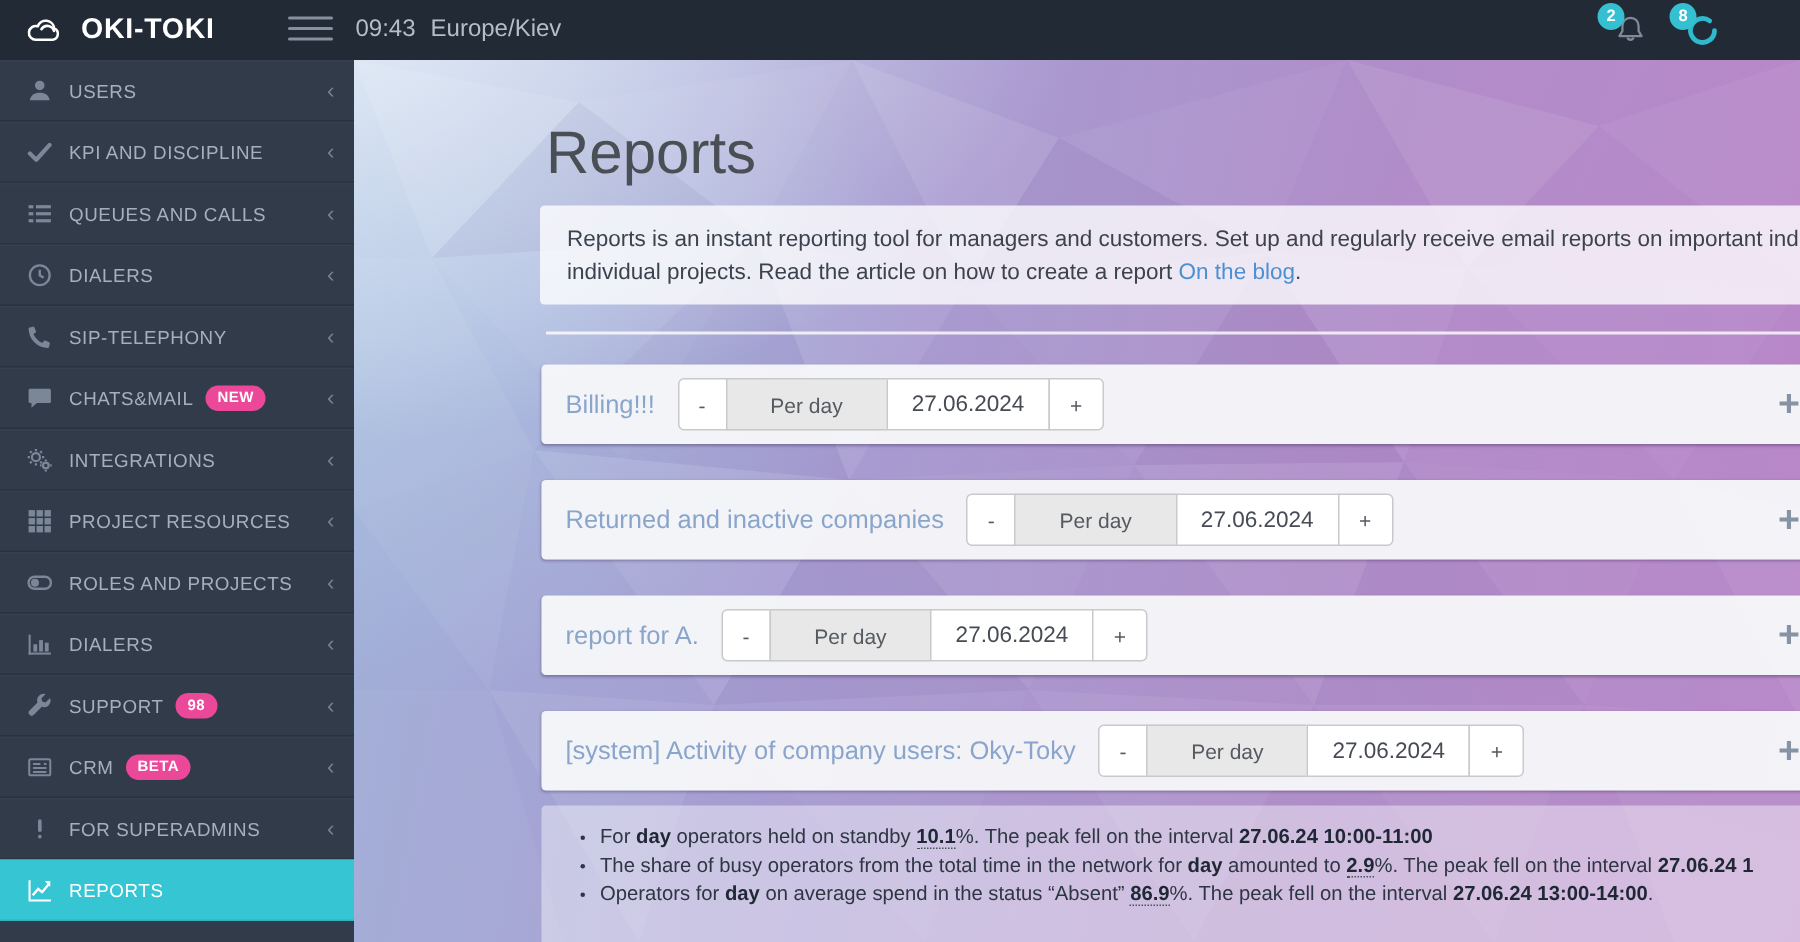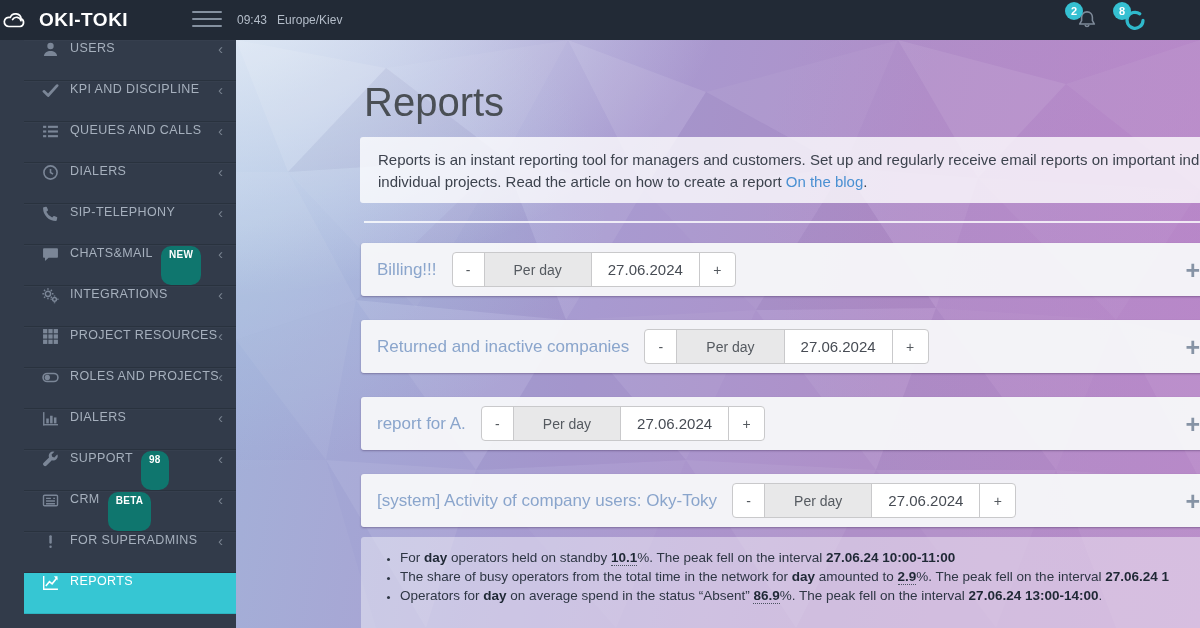--- a/index.html
+++ b/index.html
@@ -1,41 +1,41 @@
 <!DOCTYPE html>
 <html><head>
 <meta charset="utf-8">
 <style>
   * { box-sizing: border-box; }
   html,body { margin:0; padding:0; width:1200px; height:628px; overflow:hidden;
     font-family:"Liberation Sans", sans-serif; background:#323b4a; }
 
   
   .topbar { position:absolute; left:0; top:0; width:1200px; height:40px; background:#222a36; z-index:40; }
-  .brand { position:absolute; left:1px; top:0; height:40px; display:flex; align-items:center; gap:8px; }
+  .brand { position:absolute; left:16px; top:0; height:40px; display:flex; align-items:center; gap:8px; }
   .brand-text { color:#ffffff; font-weight:700; font-size:19px; letter-spacing:.5px; }
   .hamburger { position:absolute; left:192px; top:11px; width:30px; height:18px; background:none; border:none; cursor:pointer; padding:0; }
   .hamburger span { display:block; height:2px; background:#8division591a0; background:#8591a0; margin-bottom:5px; border-radius:1px; }
-  .clock { position:absolute; left:237px; top:0; height:40px; line-height:40px; color:#b4bdc9; font-size:12px; }
+  .clock { position:absolute; left:237px; top:0; height:40px; line-height:40px; color:#b4bdc9; font-size:16px; }
   .clock .tz { margin-left:10px; }
   .noti { position:absolute; top:5px; width:26px; height:30px; cursor:pointer; }
   .noti-bell { left:1074px; }
   .noti-sync { left:1122px; }
   .noti .badge { position:absolute; left:-9px; top:-3px; min-width:18px; height:18px; border-radius:9px;
     background:#35c0d2; color:#fff; font-size:11px; font-weight:700; text-align:center; line-height:18px; z-index:2; padding:0 3px; }
   .noti svg { position:absolute; left:2px; top:4px; }
 
   
   .sidebar { position:absolute; left:0; top:40px; width:236px; height:588px; background:#323b4a; z-index:20; }
-  .sb-item { height:41px; display:flex; padding:0 12px 0 18px; position:relative;
-    border-bottom:1px solid #29323e; border-top:1px solid rgba(255,255,255,.025); color:#a6b0bd; cursor:pointer;margin-left:24px; }
+  .sb-item { height:41px; display:flex; align-items:center; padding:0 12px 0 18px; position:relative;
+    border-bottom:1px solid #29323e; border-top:1px solid rgba(255,255,255,.025); color:#a6b0bd; cursor:pointer; }
   .sb-icon { width:17px; height:17px; flex:0 0 17px; margin-right:11px; color:#7b8697; display:inline-flex; }
   .sb-icon svg { width:17px; height:17px; }
   .sb-label { font-size:12.5px; letter-spacing:.4px; white-space:nowrap; }
-  .sb-badge { margin-left:8px; background:#0f766e; color:#fff; font-size:10px; font-weight:700;
+  .sb-badge { margin-left:8px; background:#ec4899; color:#fff; font-size:10px; font-weight:700;
     padding:3px 8px; border-radius:10px; letter-spacing:.3px; }
   .sb-badge:empty { display:none; }
   .sb-chevron { position:absolute; right:13px; color:#78828f; font-size:15px; line-height:1; }
   .sb-item.active { background:#36c6d3; border-top-color:#36c6d3; border-bottom-color:#2db4c1; color:#ffffff; }
   .sb-item.active .sb-icon { color:#ffffff; }
 
   
   .main { position:absolute; left:236px; top:40px; width:964px; height:588px; overflow:hidden;
     background:
       radial-gradient(1000px 600px at -6% -12%, rgba(240,247,252,.96) 0%, rgba(236,244,251,.55) 26%, rgba(236,244,251,0) 55%),

